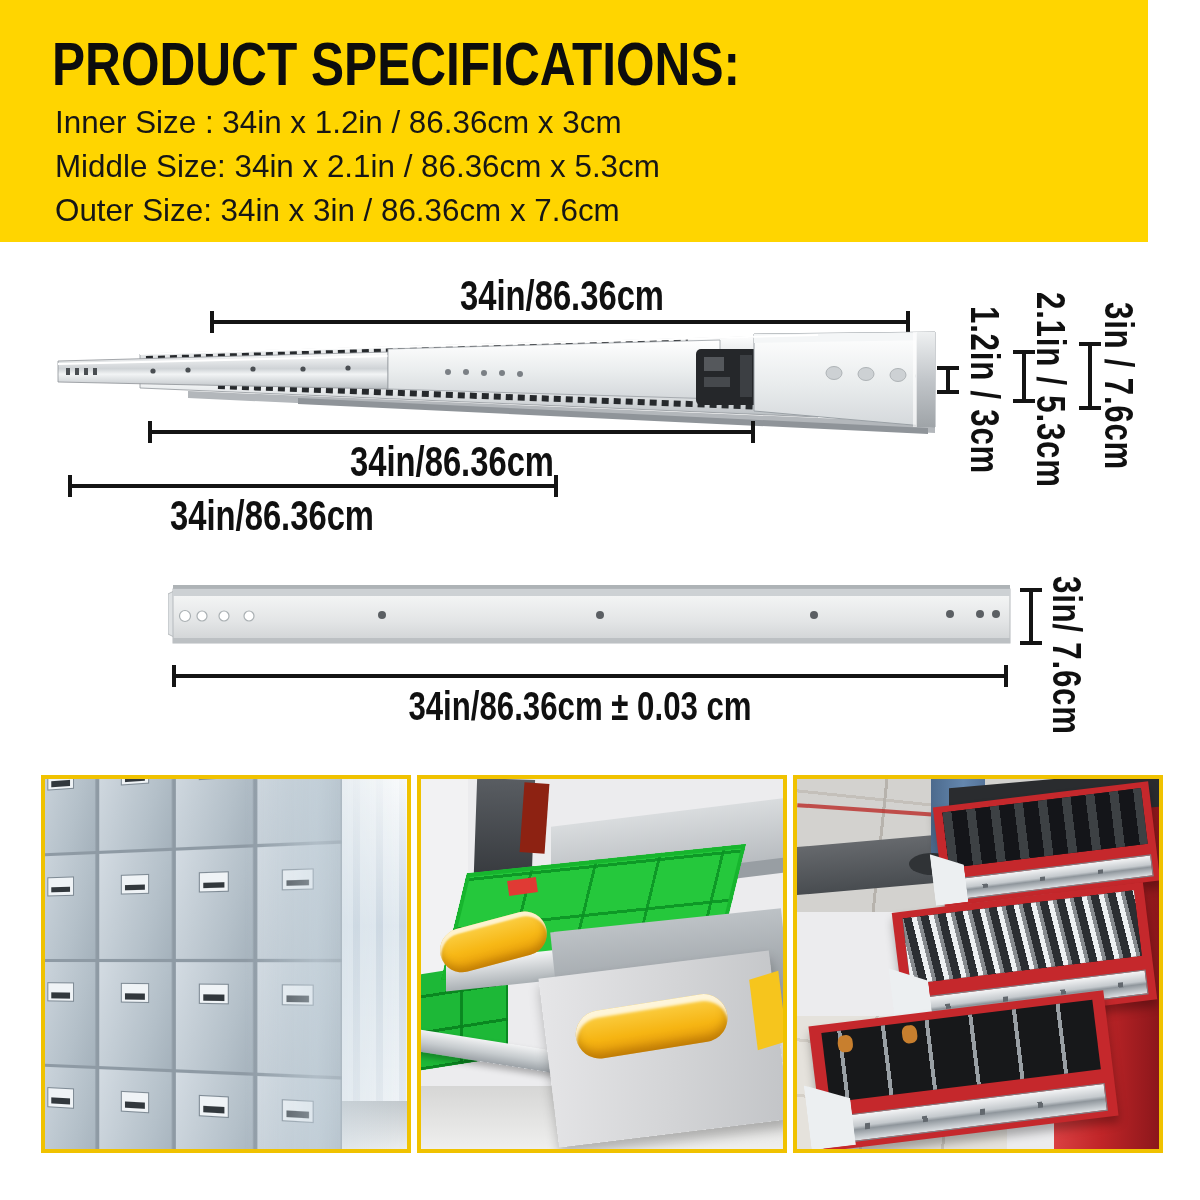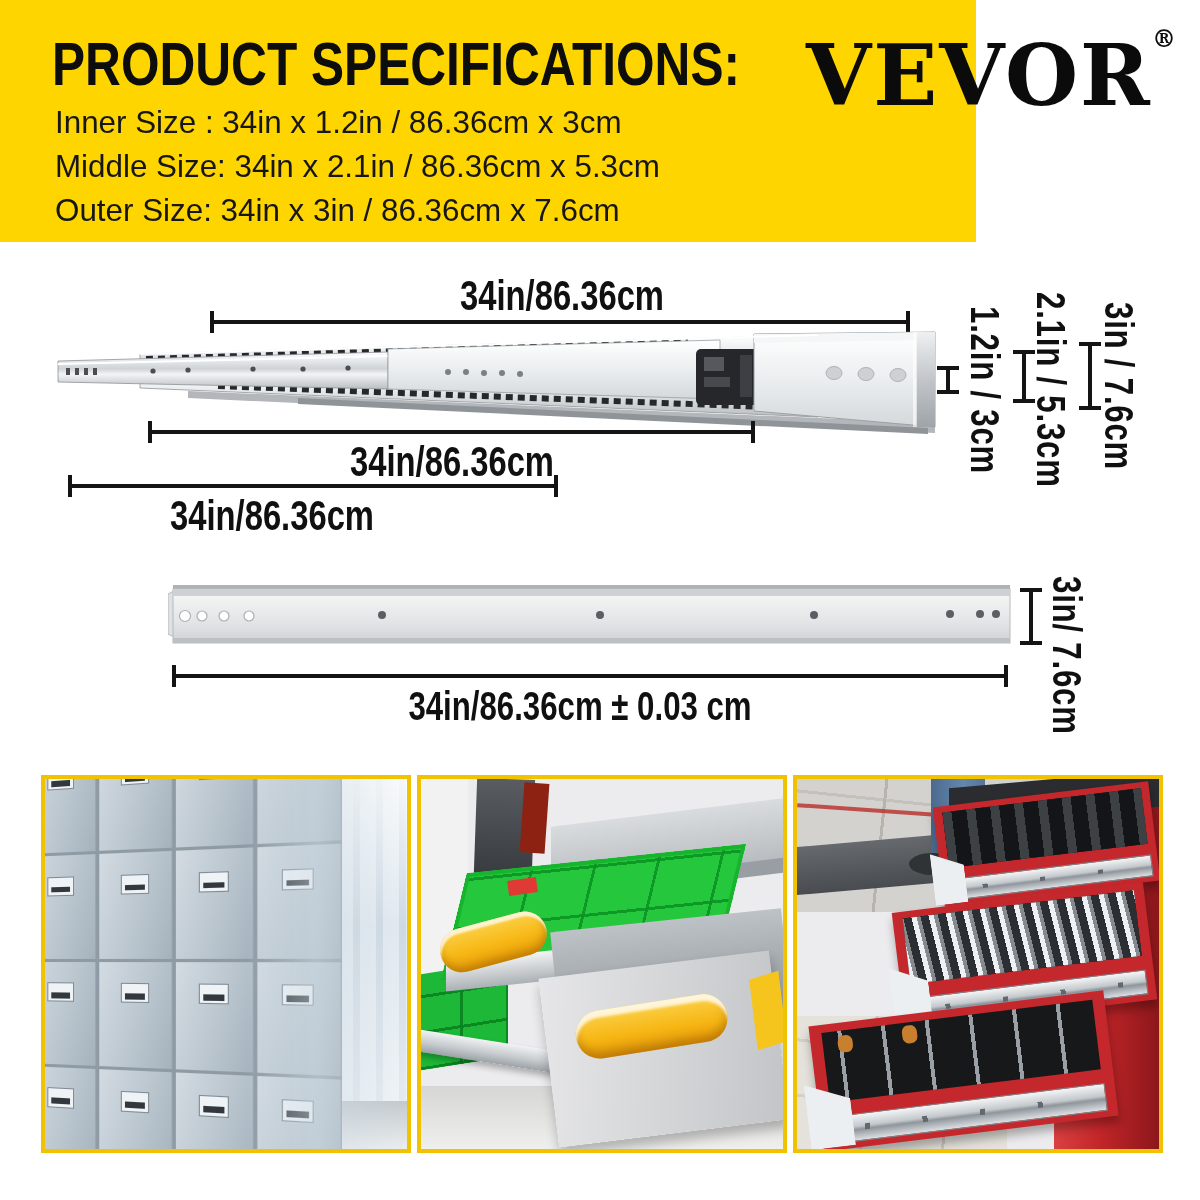--- a/index.html
+++ b/index.html
@@ -1,20 +1,20 @@
 <!DOCTYPE html>
 <html><head>
 <meta charset="utf-8">
 <style>
   html,body{margin:0;padding:0;background:#ffffff;}
   .page{position:relative;width:1200px;height:1200px;background:#ffffff;overflow:hidden;
         font-family:"Liberation Sans",sans-serif;color:#141414;}
 
   
-  .band{position:absolute;left:0;top:0;width:976px;height:242px;background:#FFD500;}
+  .band{position:absolute;left:0;top:0;width:1148px;height:242px;background:#FFD500;}
   .title{position:absolute;left:52px;top:28px;margin:0;font-size:62px;font-weight:bold;
          letter-spacing:0px;color:#0d0d0d;white-space:nowrap;
          transform:scaleX(0.8);transform-origin:left top;}
   .specs{position:absolute;left:55px;top:100px;font-size:32px;line-height:44px;color:#161616;
          transform:scaleX(0.98);transform-origin:left top;}
   .logo{position:absolute;left:806px;top:24px;font-family:"DejaVu Serif",serif;font-weight:bold;
         font-size:84px;color:#0b0b0b;letter-spacing:2px;white-space:nowrap;}
   .logo sup{font-size:24px;vertical-align:58px;letter-spacing:0;}
 
   
@@ -134,21 +134,20 @@
 
 <div class="page">
 
   <header class="band">
     <h1 class="title">PRODUCT SPECIFICATIONS:</h1>
     <div class="specs">
       <div>Inner Size : 34in x 1.2in / 86.36cm x 3cm</div>
       <div>Middle Size: 34in x 2.1in / 86.36cm x 5.3cm</div>
       <div>Outer Size: 34in x 3in / 86.36cm x 7.6cm</div>
     </div>
-    <div class="logo"><span>VEVOR</span><sup>®</sup></div>
   </header>
 
   <div class="dim" style="left:562px;top:272px;">34in/86.36cm</div>
   <div class="dlh" style="left:210px;top:320px;width:700px;"></div>
 
   <svg style="position:absolute;left:48px;top:327px;" width="890" height="115" viewBox="0 0 890 115">
     <defs>
       <linearGradient id="met1" x1="0" y1="0" x2="0" y2="1">
         <stop offset="0" stop-color="#ffffff"></stop>
           <stop offset="0.45" stop-color="#cfd3d6"></stop>

